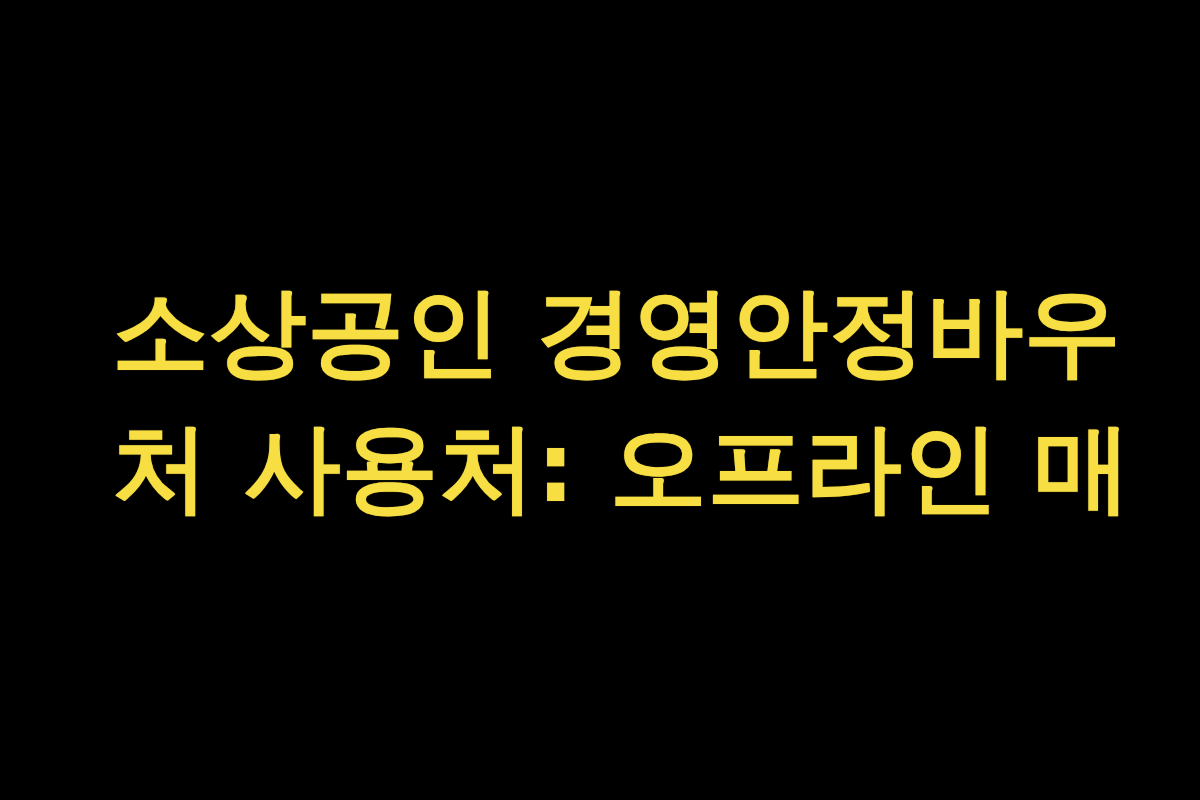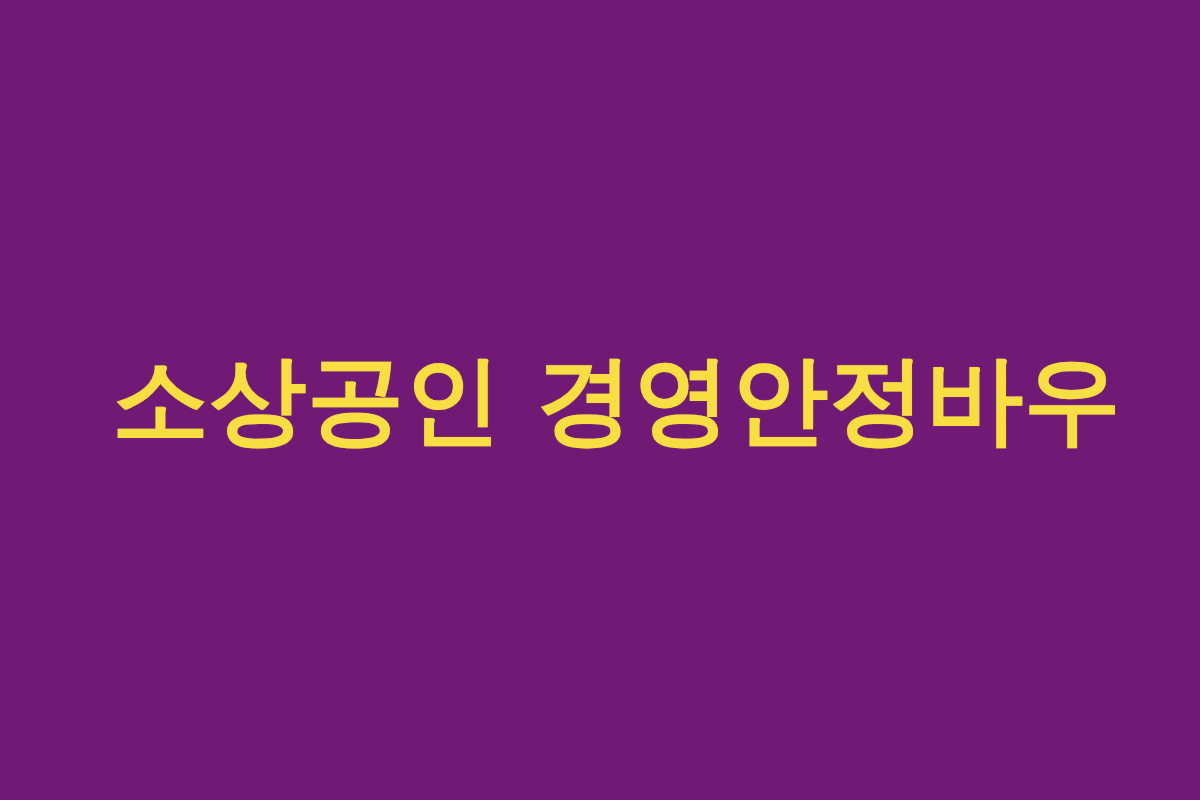--- a/index.html
+++ b/index.html
@@ -52,22 +52,23 @@
   }
 
   
   .headline-line {
     text-shadow: 0 0 1px rgba(247, 222, 66, 0.55);
   }
 </style>
 </head>
 <body>
 
-<div id="card" style="background: #701a75; text-decoration: underline;">
+<div id="card" style="background: #000000; text-decoration: underline;">
 
   <div id="headline-block">
 
     <span class="headline-line" style="color: rgb(247, 222, 66);">소상공인 경영안정바우</span>
 
+    <span class="headline-line" style="color: rgb(247, 222, 66);">처 사용처: 오프라인 매</span>
 
 
   </div>
 </div>
 
 </body></html>

